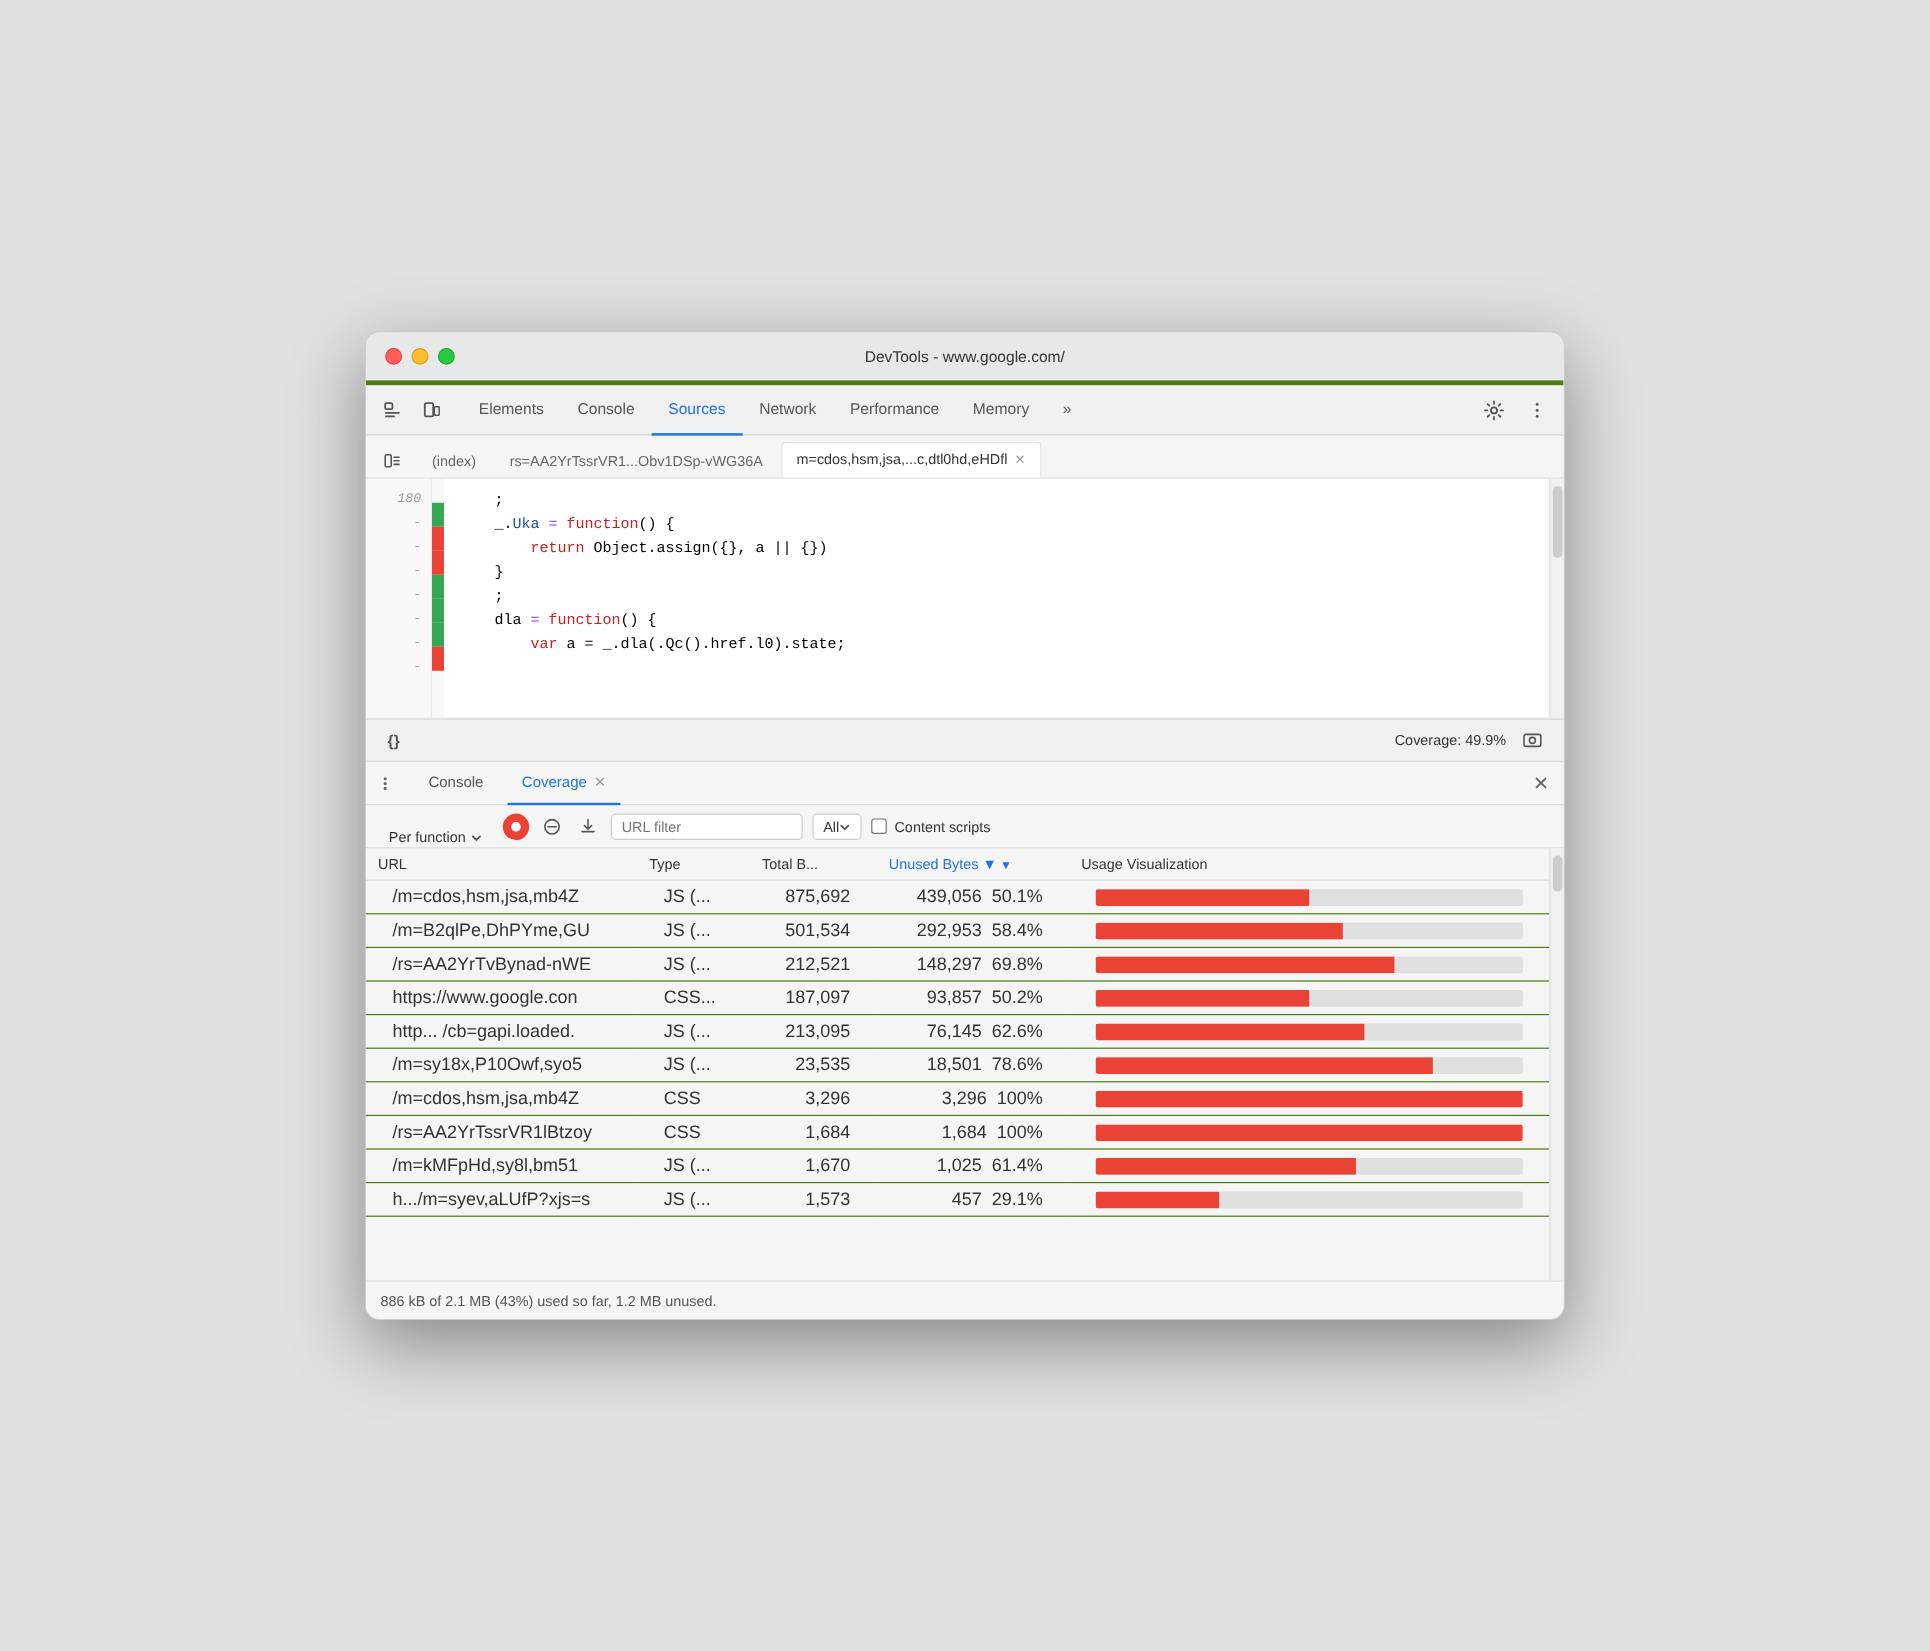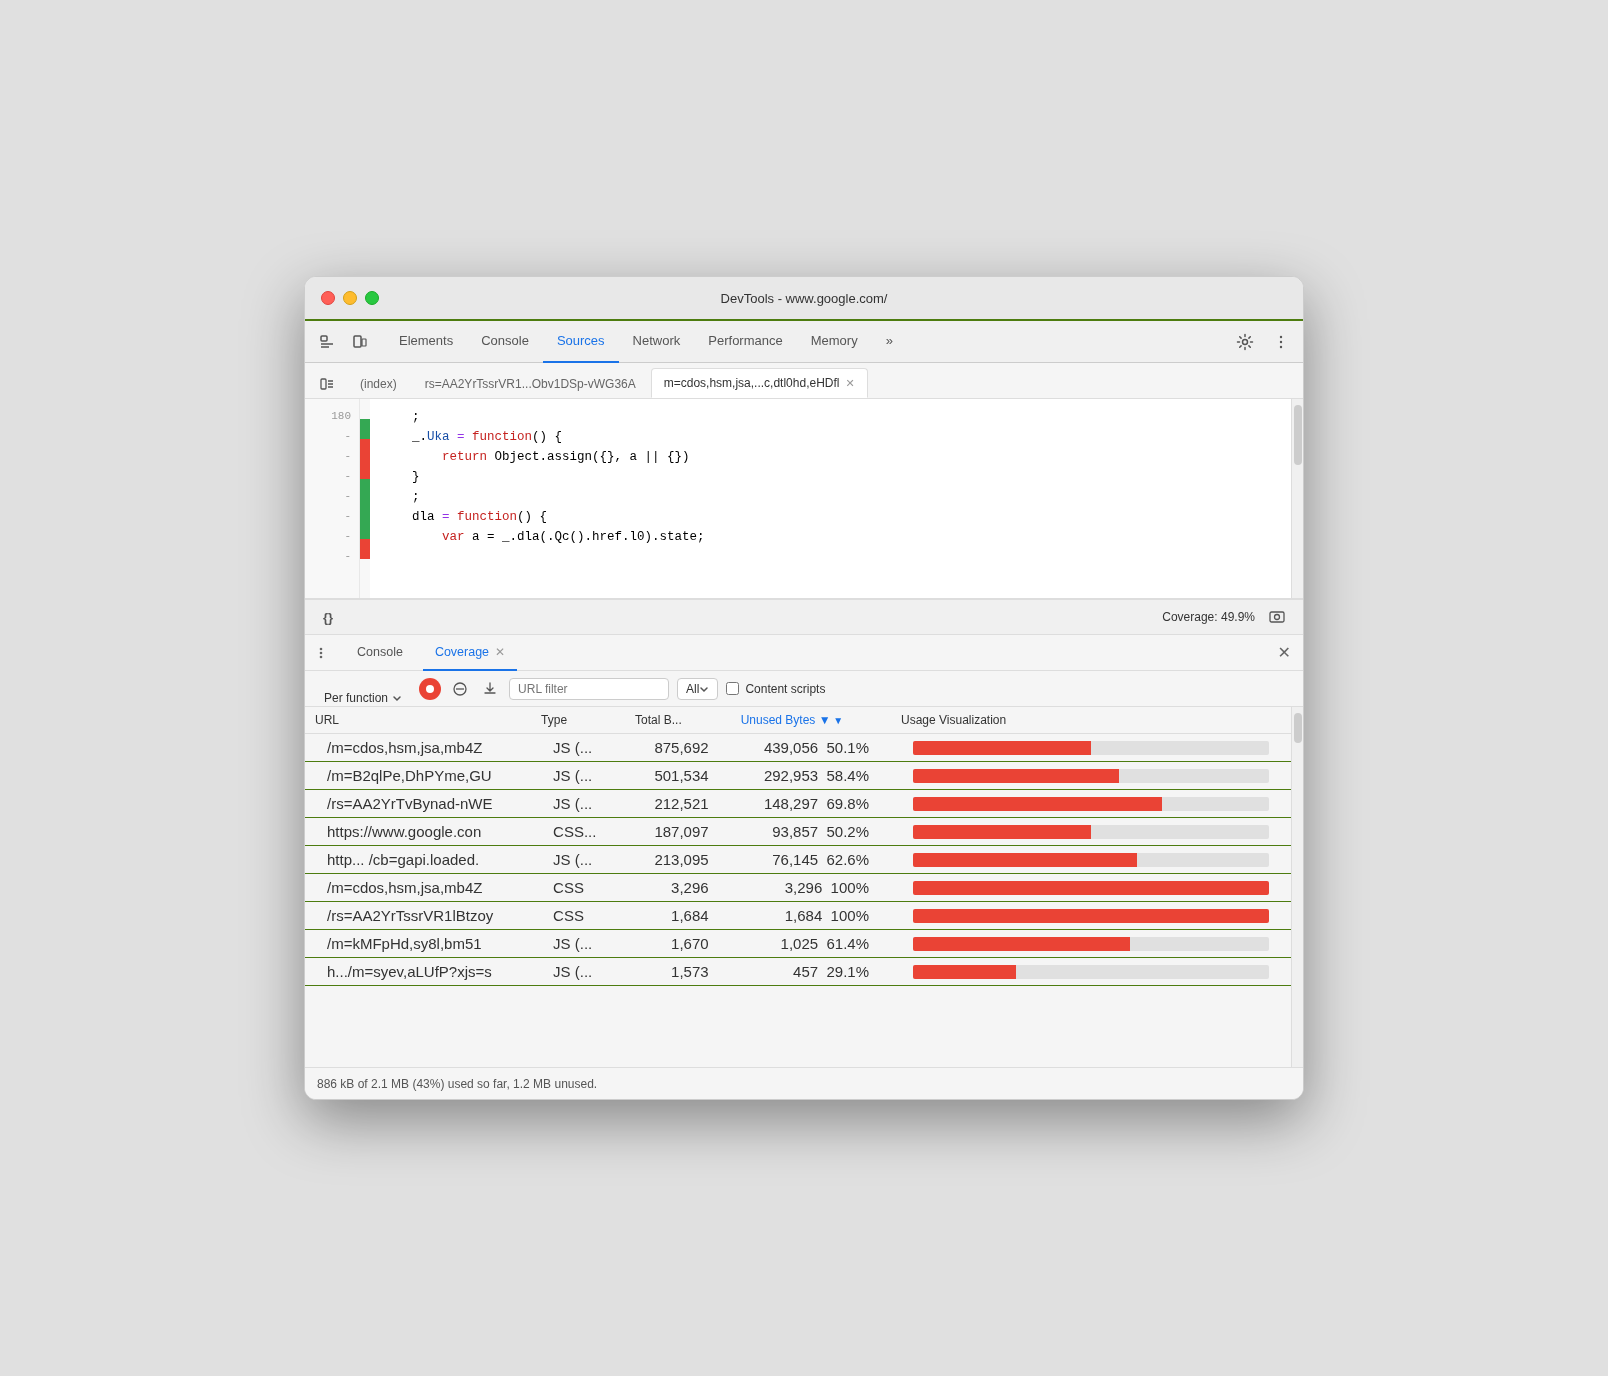--- a/index.html
+++ b/index.html
@@ -16,21 +16,21 @@
       width: 1000px;
       background: #f5f5f5;
       border-radius: 12px;
       box-shadow: 0 20px 60px rgba(0,0,0,0.4);
       overflow: hidden;
       border: 1px solid #ccc;
     }
     
     .title-bar {
       background: #e8e8e8;
-      border-bottom: 2px solid #4d7c0f;
+      border-bottom: 4px solid #4d7c0f;
       height: 44px;
       display: flex;
       align-items: center;
       padding: 0 16px;
       position: relative;
     }
     .traffic-lights {
       display: flex;
       gap: 8px;
       align-items: center;
@@ -157,20 +157,21 @@
       font-size: 11px;
       text-align: right;
       flex-shrink: 0;
     }
     .line-num {
       padding: 0 8px 0 0;
       height: 20px;
       display: flex;
       align-items: center;
       justify-content: flex-end;
+      font-style: italic;
     }
     .coverage-gutter {
       width: 10px;
       background: #f8f8f8;
       flex-shrink: 0;
     }
     .cov-line {
       height: 20px;
     }
     .cov-line.covered { background: #34a853; }
@@ -666,20 +667,31 @@
       <td class="type-col">JS (...</td>
       <td class="num-col">213,095</td>
       <td class="num-col">76,145&nbsp;&nbsp;62.6%</td>
       <td class="viz-col">
         <div class="usage-bar">
           <div class="usage-bar-used" style="width:63%"></div>
         </div>
       </td>
     </tr>
             <tr>
+      <td class="url-col">/m=sy18x,P10Owf,syo5</td>
+      <td class="type-col">JS (...</td>
+      <td class="num-col">23,535</td>
+      <td class="num-col">18,501&nbsp;&nbsp;78.6%</td>
+      <td class="viz-col">
+        <div class="usage-bar">
+          <div class="usage-bar-used" style="width:79%"></div>
+        </div>
+      </td>
+    </tr>
+            <tr>
       <td class="url-col">/m=cdos,hsm,jsa,mb4Z</td>
       <td class="type-col">CSS</td>
       <td class="num-col">3,296</td>
       <td class="num-col">3,296&nbsp;&nbsp;100%</td>
       <td class="viz-col">
         <div class="usage-bar">
           <div class="usage-bar-used" style="width:100%"></div>
         </div>
       </td>
     </tr>

